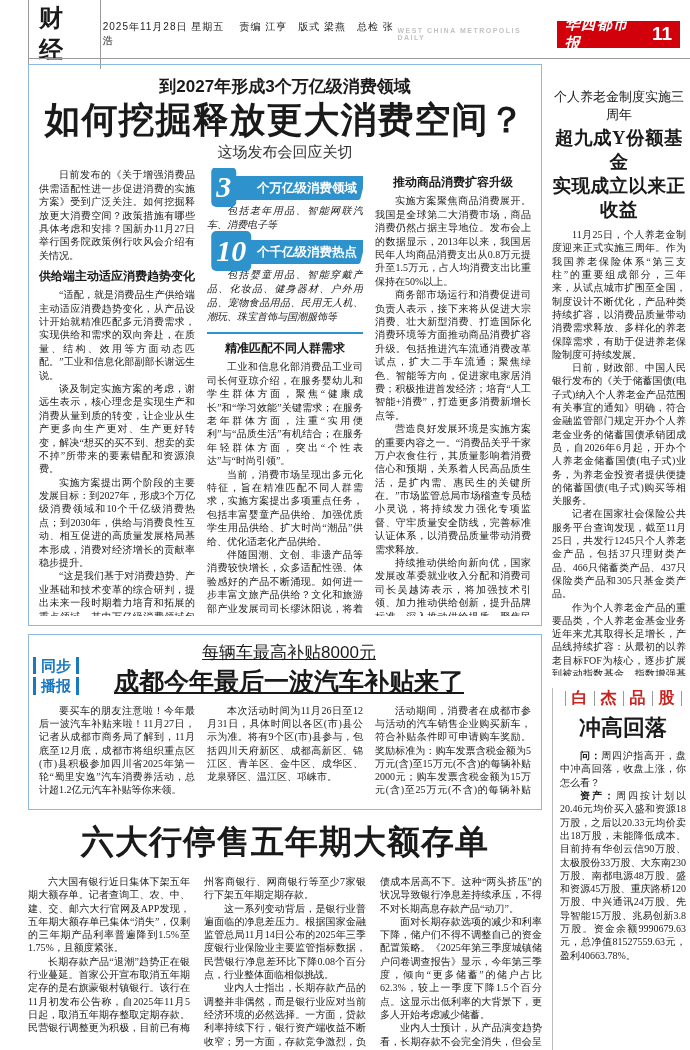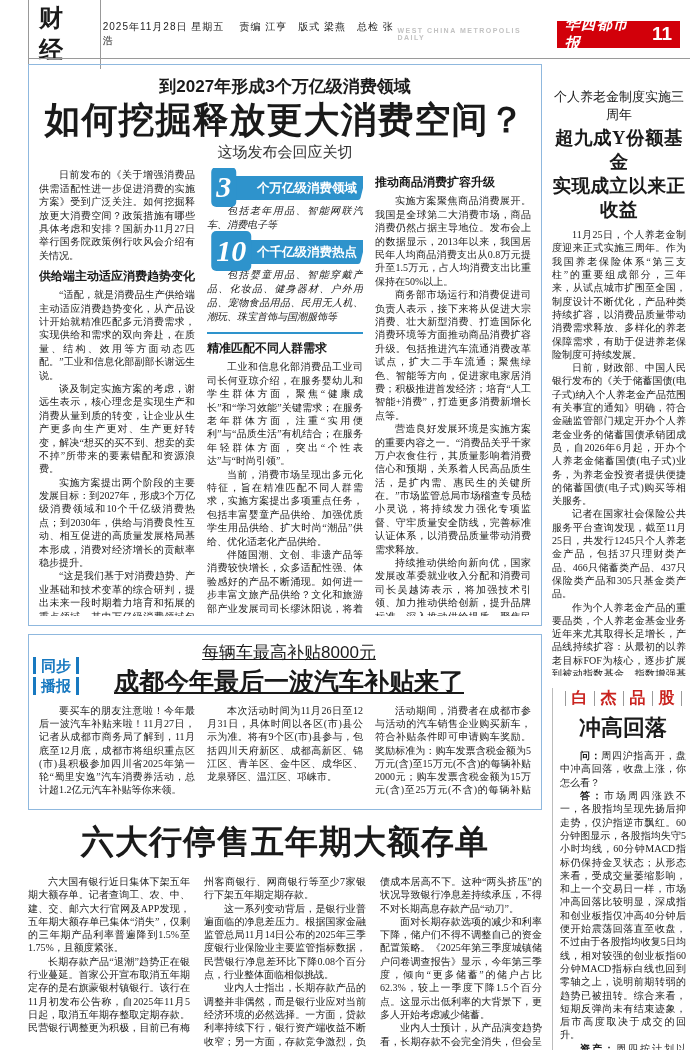--- a/index.html
+++ b/index.html
@@ -14,21 +14,21 @@
   .date-block{font-size:10px;color:#222;letter-spacing:1px;}
   .m-right{display:flex;align-items:center;gap:8px;}
   .m-en{font-size:7px;color:#c2c2c2;font-weight:bold;letter-spacing:1.5px;}
   .redbox{background:#d2000a;color:#fff;height:27px;display:flex;align-items:center;padding:0 8px;gap:10px;}
   .redbox .cn{font-family:"Liberation Serif",serif;font-style:italic;font-weight:bold;font-size:15px;letter-spacing:1px;}
   .redbox .pn{font-size:19px;font-weight:bold;}
   .head-rule{position:absolute;left:28px;top:58px;width:662px;border-top:1px solid #9a9a9a;}
   
   .para{margin:0;text-indent:2em;text-align:justify;}
   .serif{font-family:"Liberation Serif",serif;}
-  .subhead{font-weight:bold;font-size:12px;margin:6px 0 4px;text-indent:0;text-align:left;
+  .subhead{font-weight:bold;font-size:12px;margin:6px 0 4px;text-indent:0;text-align:center;
            font-family:"Liberation Sans",sans-serif;}
   
   .lead-box{position:absolute;left:28px;top:64px;width:514px;height:562px;border:1px solid #8fb8de;
             box-sizing:border-box;overflow:hidden;}
   .lead-kicker{text-align:center;font-size:17px;font-weight:600;margin-top:10px;}
   .lead-headline{text-align:center;font-size:36px;font-weight:900;font-family:"Liberation Serif",serif;
                  letter-spacing:1px;margin:2px 0 0;line-height:1.15;}
   .lead-deck{text-align:center;font-size:15px;color:#333;margin:2px 0 4px;}
   .lead-cols{display:flex;gap:12px;margin:6px 10px 0;height:448px;overflow:hidden;}
   .col{flex:1;overflow:hidden;font-size:10px;line-height:1.34;font-family:"Liberation Serif",serif;}
@@ -206,19 +206,18 @@
         <span class="ch">杰</span>
         <span class="sep"></span>
         <span class="ch">品</span>
         <span class="sep"></span>
         <span class="ch">股</span>
         <span class="sep"></span>
       </div>
       <div class="stock-title">冲高回落</div>
       <div class="stock-body">
           <p class="para "><b>问：</b>周四沪指高开，盘中冲高回落，收盘上涨，你怎么看？</p>
-          <p class="para "><b>答：</b>市场周四涨跌不一，各股指均呈现先扬后抑走势，仅沪指逆市飘红。60分钟图显示，各股指均失守5小时均线，60分钟MACD指标仍保持金叉状态；从形态来看，受成交量萎缩影响，和上一个交易日一样，市场冲高回落比较明显，深成指和创业板指仅冲高40分钟后便开始震荡回落直至收盘，不过由于各股指均收复5日均线，相对较强的创业板指60分钟MACD指标白线也回到零轴之上，说明前期转弱的趋势已被扭转。综合来看，短期反弹尚未有结束迹象，后市高度取决于成交的回升。</p>
           <p class="para "><b>资产：</b>周四按计划以20.46元均价买入盛和资源18万股，之后以20.33元均价卖出18万股，未能降低成本。目前持有华创云信90万股、太极股份33万股、大东南230万股、南都电源48万股、盛和资源45万股、重庆路桥120万股、中兴通讯24万股、先导智能15万股、兆易创新3.8万股。资金余额9990679.63元，总净值81527559.63元，盈利40663.78%。</p>
         </div>
     </article>
   </aside>
 
 </div>
 
 </body></html>

